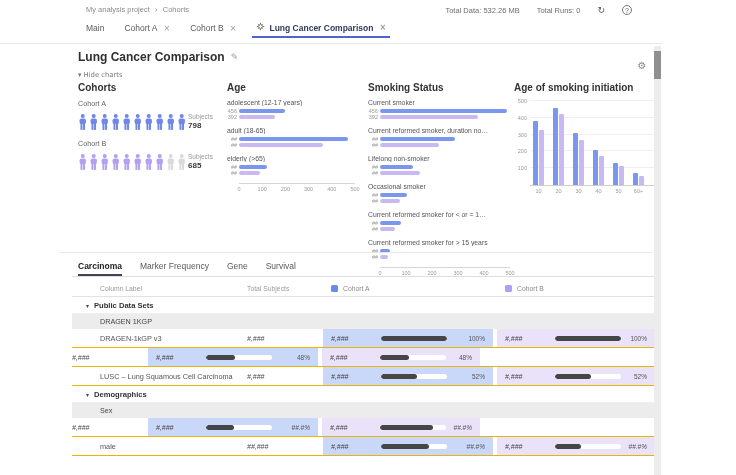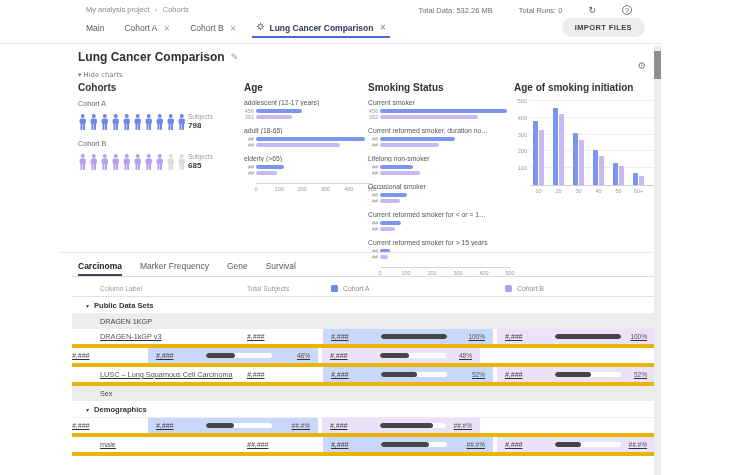--- a/index.html
+++ b/index.html
@@ -3,21 +3,21 @@
 <meta charset="utf-8">
 <style>
   html,body{margin:0;padding:0;background:#fff;}
   body{width:736px;height:475px;position:relative;overflow:hidden;
        font-family:"Liberation Sans",sans-serif;color:#333;-webkit-font-smoothing:antialiased;}
   .app{position:absolute;left:0;top:0;width:662px;height:475px;background:#fff;}
   .glyph{font-family:"DejaVu Sans",sans-serif;}
 
   
   .breadcrumb{position:absolute;left:86px;top:5px;font-size:7.5px;color:#8a8a8a;display:flex;gap:5px;align-items:center;}
-  .topstats{position:absolute;right:30px;top:5px;font-size:7.5px;color:#6e6e6e;display:flex;gap:26px;align-items:center;}
+  .topstats{position:absolute;right:30px;top:5px;font-size:7.5px;color:#6e6e6e;display:flex;gap:17px;align-items:center;}
   .topicon{font-size:9px;color:#555;cursor:pointer;}
   .helpcirc{width:10px;height:10px;border:1px solid #777;border-radius:50%;font-size:7px;display:flex;align-items:center;justify-content:center;color:#555;box-sizing:border-box;}
 
   
   .tabsrow{position:absolute;left:86px;top:20px;display:flex;gap:20px;align-items:flex-end;height:18px;}
   .tab{display:flex;align-items:center;gap:4px;font-size:8.5px;color:#5a5a5a;padding-bottom:5px;cursor:pointer;position:relative;justify-content:flex-end;}
   .tab.active{color:#2e3a5c;font-weight:bold;}
   .tab.active::after{content:"";position:absolute;left:-4px;right:-4px;bottom:0;height:2px;background:#5062d2;}
   .tab .x{color:#9a9a9a;font-size:8px;margin-left:2px;}
   .tabgear{width:9px;height:9px;display:inline-block;}
@@ -38,21 +38,21 @@
   .section-h{font-size:10px;font-weight:600;color:#333;margin-bottom:6px;}
   .cohorts{position:absolute;left:78px;top:82px;width:150px;}
   .cohort-name{font-size:7.2px;color:#666;margin:6px 0 3px;}
   .cohort-line{display:flex;align-items:flex-start;}
   .persons{display:flex;gap:1.5px;width:106px;}
   .persons svg{display:block;}
   .subjblock{margin-left:4px;margin-top:2px;}
   .subjlabel{font-size:6.5px;color:#9a9a9a;}
   .subjval{font-size:8px;color:#3a3a3a;font-weight:600;margin-top:1px;}
 
-  .agechart{position:absolute;left:244px;top:82px;width:132px;}
+  .agechart{position:absolute;left:227px;top:82px;width:132px;}
   .smokechart{position:absolute;left:368px;top:82px;width:142px;}
   .hgroup{margin-bottom:7px;}
   .hgroup-label{font-size:6.8px;color:#555;margin-bottom:2px;white-space:nowrap;overflow:hidden;text-overflow:ellipsis;}
   .hbar-row{display:flex;align-items:center;height:6px;}
   .hbar-num{width:12px;font-size:5.5px;color:#9a9a9a;text-align:right;padding-right:2px;box-sizing:border-box;}
   .hbar{height:4.5px;border-radius:2px;}
   .haxis{border-top:1px solid #d6d6d6;position:relative;height:10px;}
   .haxis span{position:absolute;top:2px;font-size:5.5px;color:#9a9a9a;transform:translateX(-50%);}
 
   .initchart{position:absolute;left:514px;top:82px;width:140px;}
@@ -82,21 +82,21 @@
   .c-a{width:170px;height:100%;}
   .c-gap{width:4px;height:100%;}
   .c-b{width:158px;height:100%;}
   .trow.header{height:17px;border-bottom:1px solid #e2e2e2;}
   .trow.header .c-name,.trow.header .c-total{font-size:6.8px;color:#9a9a9a;}
   .legend{display:flex;align-items:center;gap:5px;font-size:6.8px;color:#8a8a8a;padding-left:8px;height:100%;}
   .legsq{width:7px;height:7px;border-radius:1.5px;display:inline-block;}
   .trow.group{height:17px;font-size:7.6px;font-weight:bold;color:#333;padding-left:14px;border-bottom:1px solid #efefef;}
   .trow.group .caret{font-size:6px;color:#444;margin-right:5px;}
   .trow.sub{height:15px;background:#ececec;font-size:7.2px;color:#444;padding-left:28px;}
-  .trow.data{height:19px;border-bottom:4px solid #eab308;text-decoration:underline;}
+  .trow.data{height:19px;border-bottom:1px solid #eab308;}
   .cell{display:flex;align-items:center;padding:0 8px;box-sizing:border-box;height:100%;}
   .cellA{background:#c9d7f8;}
   .cellB{background:#eae2f9;}
   .cell .val{width:50px;font-size:7px;color:#444;}
   .ph{font-style:italic;color:#4a4a4a;}
   .track{width:66px;height:5px;background:#fff;border-radius:2.5px;overflow:hidden;}
   .fill{height:100%;background:#464646;border-radius:2.5px;}
   .pct{flex:1;text-align:right;font-size:6.5px;color:#555;}
 
   
@@ -139,21 +139,20 @@
               <circle cx="8" cy="8" r="3.4"></circle>
               <path d="M8 1.5v2M8 12.5v2M1.5 8h2M12.5 8h2M3.4 3.4l1.4 1.4M11.2 11.2l1.4 1.4M12.6 3.4l-1.4 1.4M4.8 11.2l-1.4 1.4"></path>
             </g>
           </svg></span>
         <span>Lung Cancer Comparison</span>
         <span class="x glyph">×</span>
       </div>
     </div>
 
   <div class="btns">
-    <button class="btn secondary">IMPORT FILES</button>
   </div>
 
   <div class="divider" style="top:43px;"></div>
 
   <div class="pagetitle">
     <span>Lung Cancer Comparison</span>
     <span class="pencil glyph">✎</span>
   </div>
   <div class="hidecharts glyph">▾ Hide charts</div>
 
@@ -645,26 +644,26 @@
           </div>
           <div class="c-gap"></div>
           <div class="c-b cell cellB">
             <span class="val ph">#,###</span>
             <div class="track">
               <div class="fill" style="width: 55%;"></div>
             </div>
             <span class="pct">52%</span>
           </div>
         </div>
-        <div class="trow sub">
-          <span>Sex</span>
-        </div>
         <div class="trow group">
           <span class="caret glyph">▾</span>
           <span>Demographics</span>
+        </div>
+        <div class="trow sub">
+          <span>Sex</span>
         </div>
         <div class="trow data">
           <div class="c-total ph">#,###</div>
           <div class="c-a cell cellA">
             <span class="val ph">#,###</span>
             <div class="track">
               <div class="fill" style="width: 42%;"></div>
             </div>
             <span class="pct ph">##.#%</span>
           </div>

